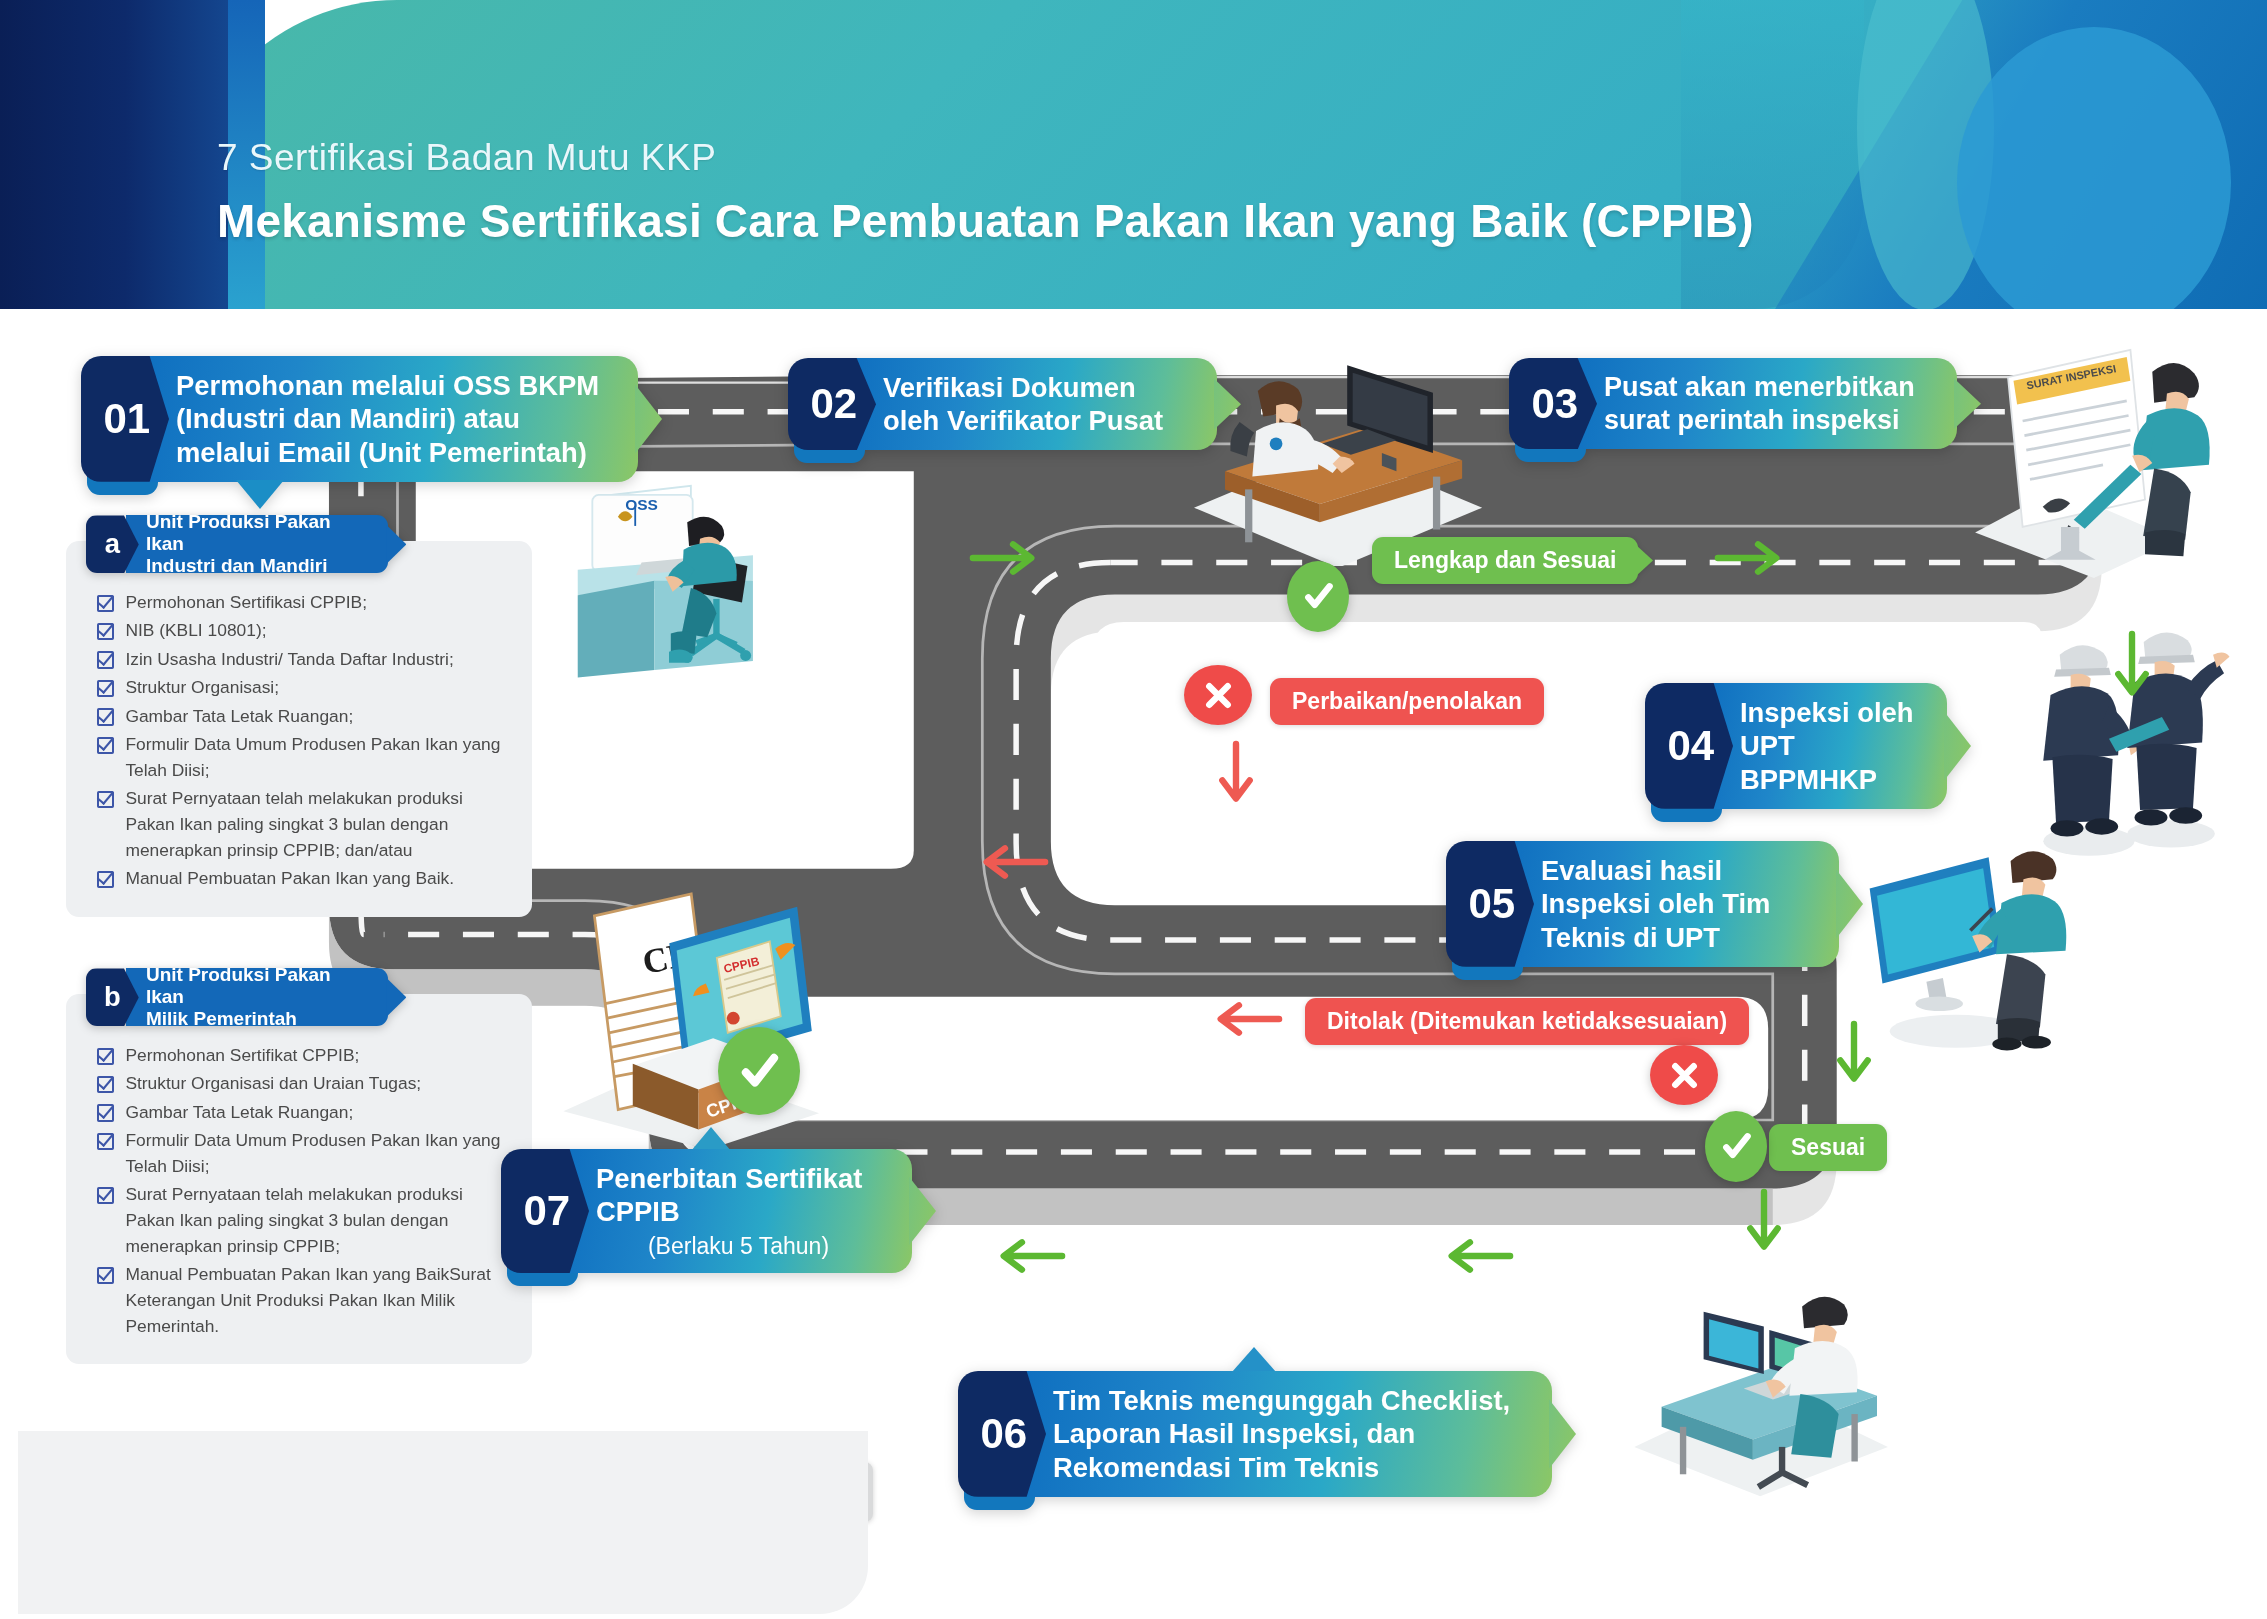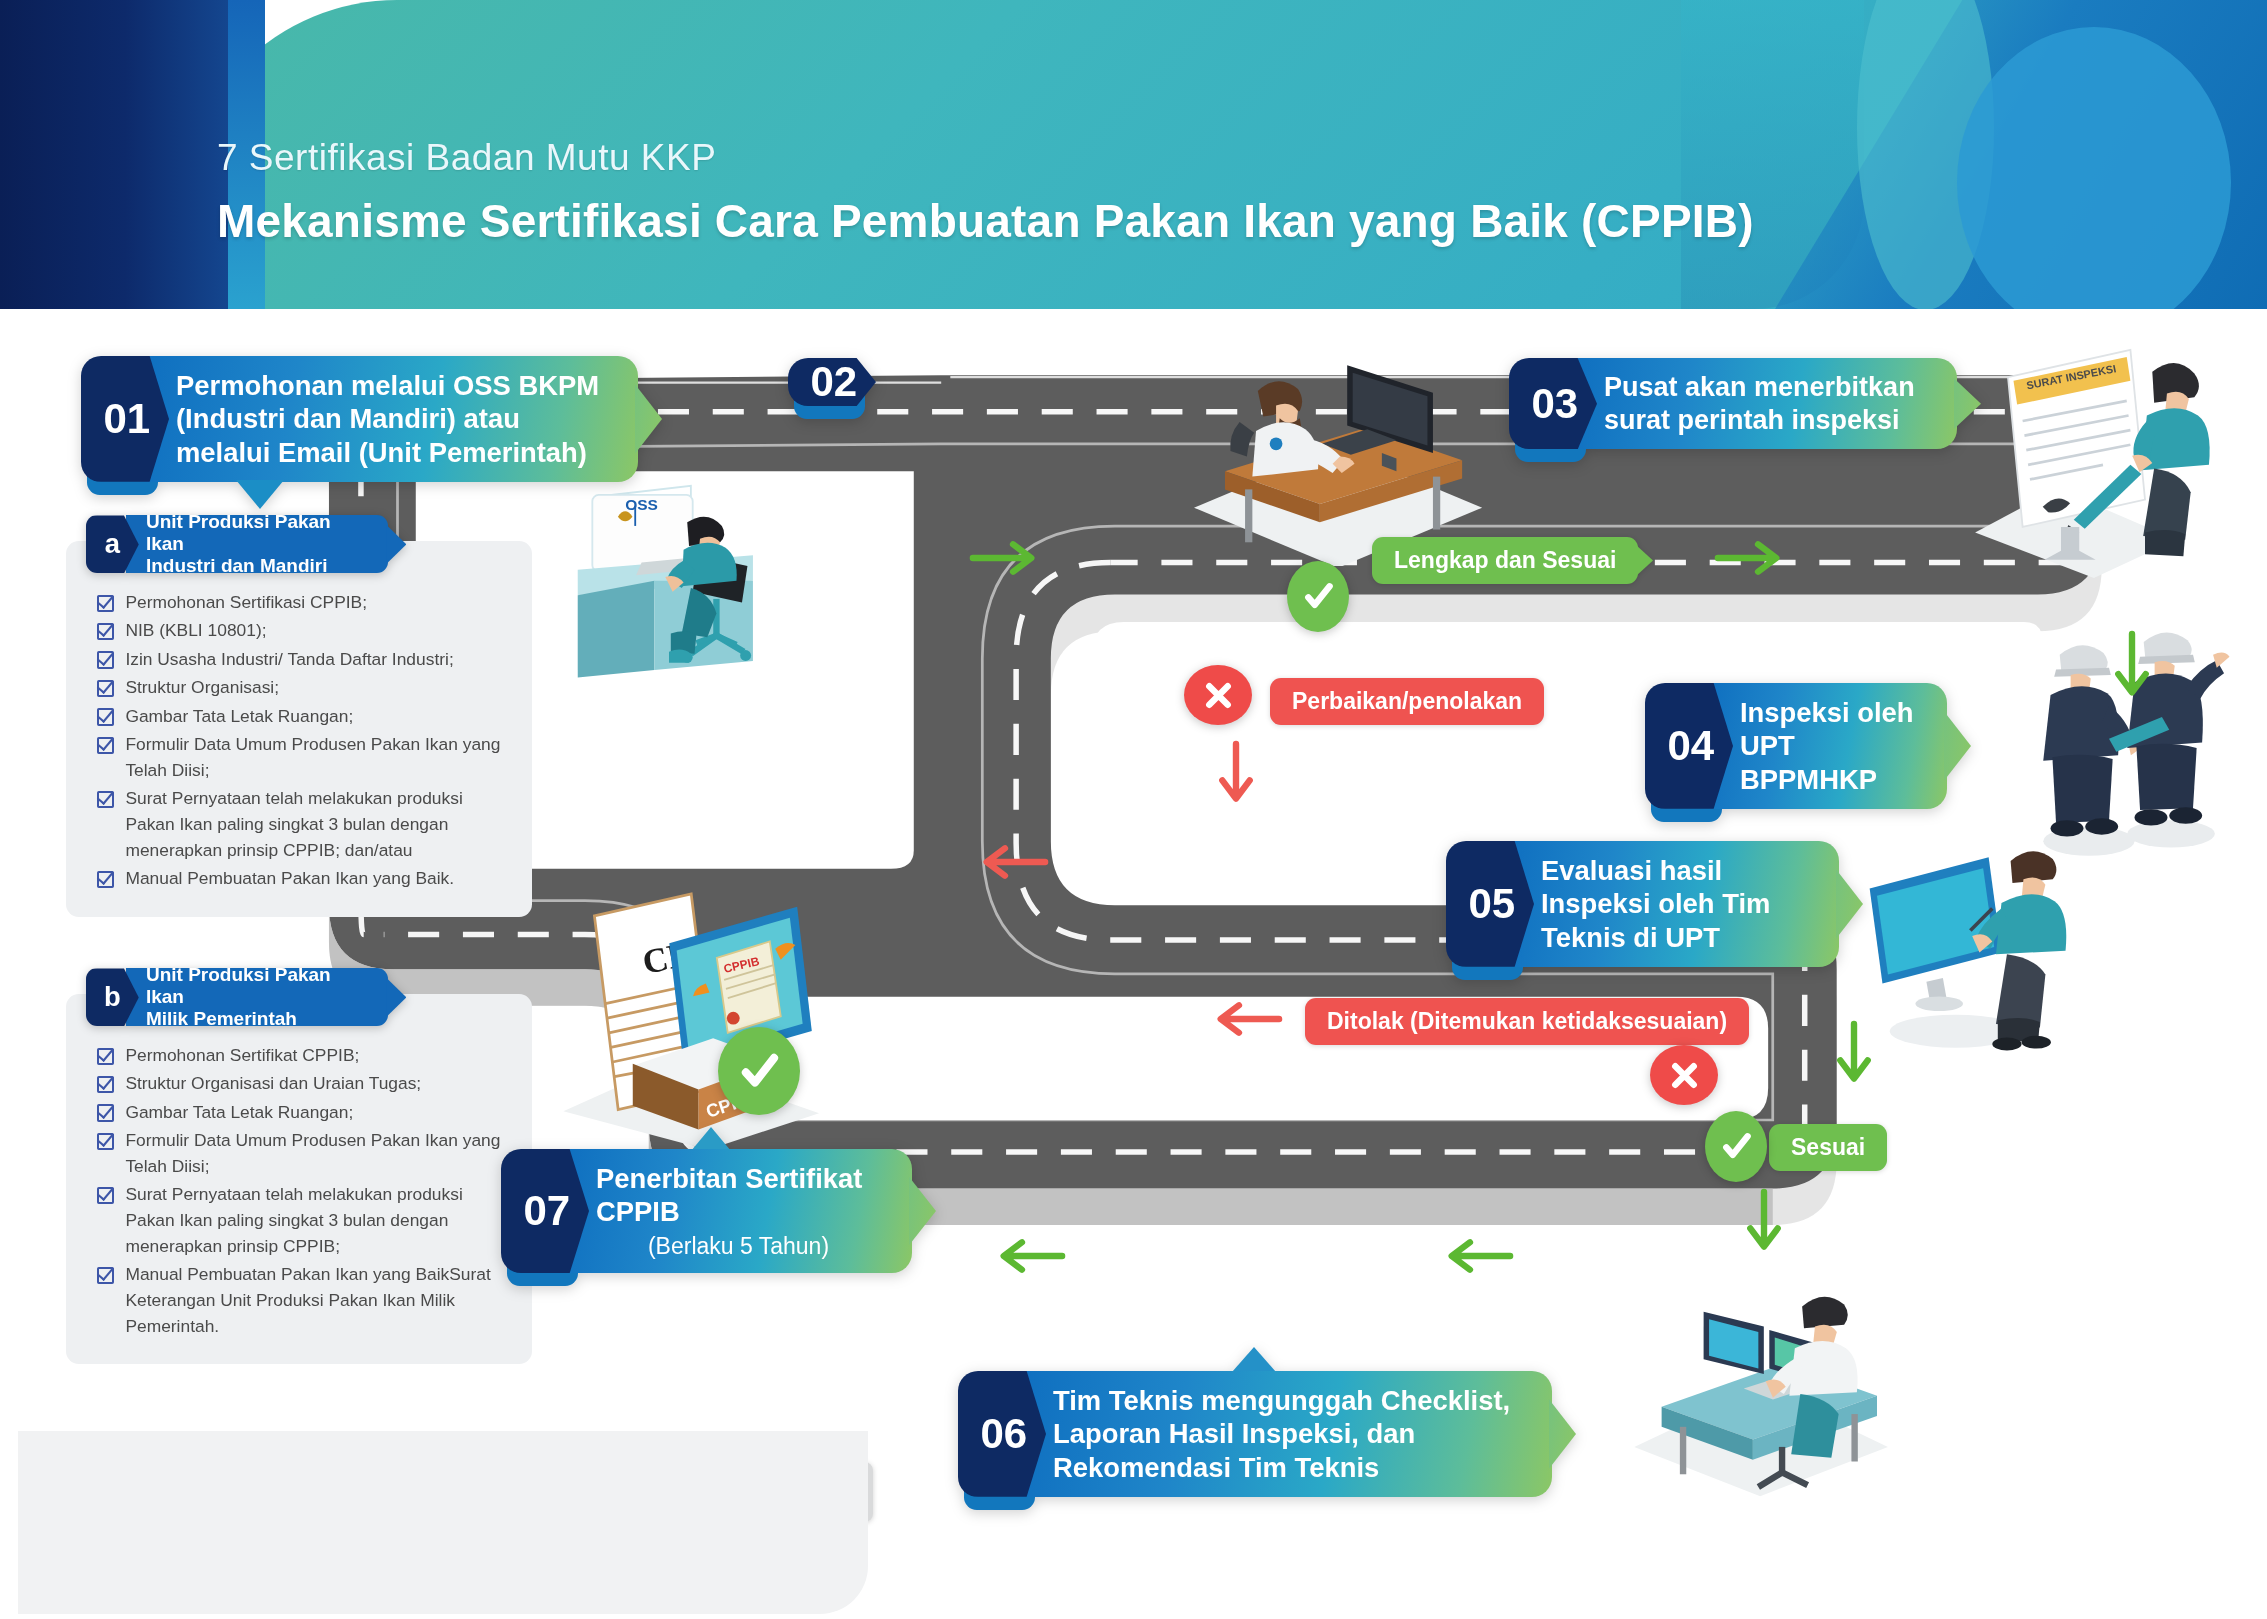--- a/index.html
+++ b/index.html
@@ -476,20 +476,21 @@
 <div class="step" id="step01">
   <div class="step-tab-left"></div>
   <div class="step-num">01</div>
   <div class="step-body">Permohonan melalui OSS BKPM (Industri dan Mandiri) atau melalui Email (Unit Pemerintah)</div>
   <div class="pointer"></div>
 </div>
 
 <div class="step" id="step02">
   <div class="step-tab-left"></div>
   <div class="step-num">02</div>
+  <div class="step-body">Verifikasi Dokumen oleh Verifikator Pusat</div>
 </div>
 
 <div class="step" id="step03">
   <div class="step-tab-left"></div>
   <div class="step-num">03</div>
   <div class="step-body">Pusat akan menerbitkan surat perintah inspeksi</div>
 </div>
 
 <div class="step" id="step04">
   <div class="step-tab-left"></div>

